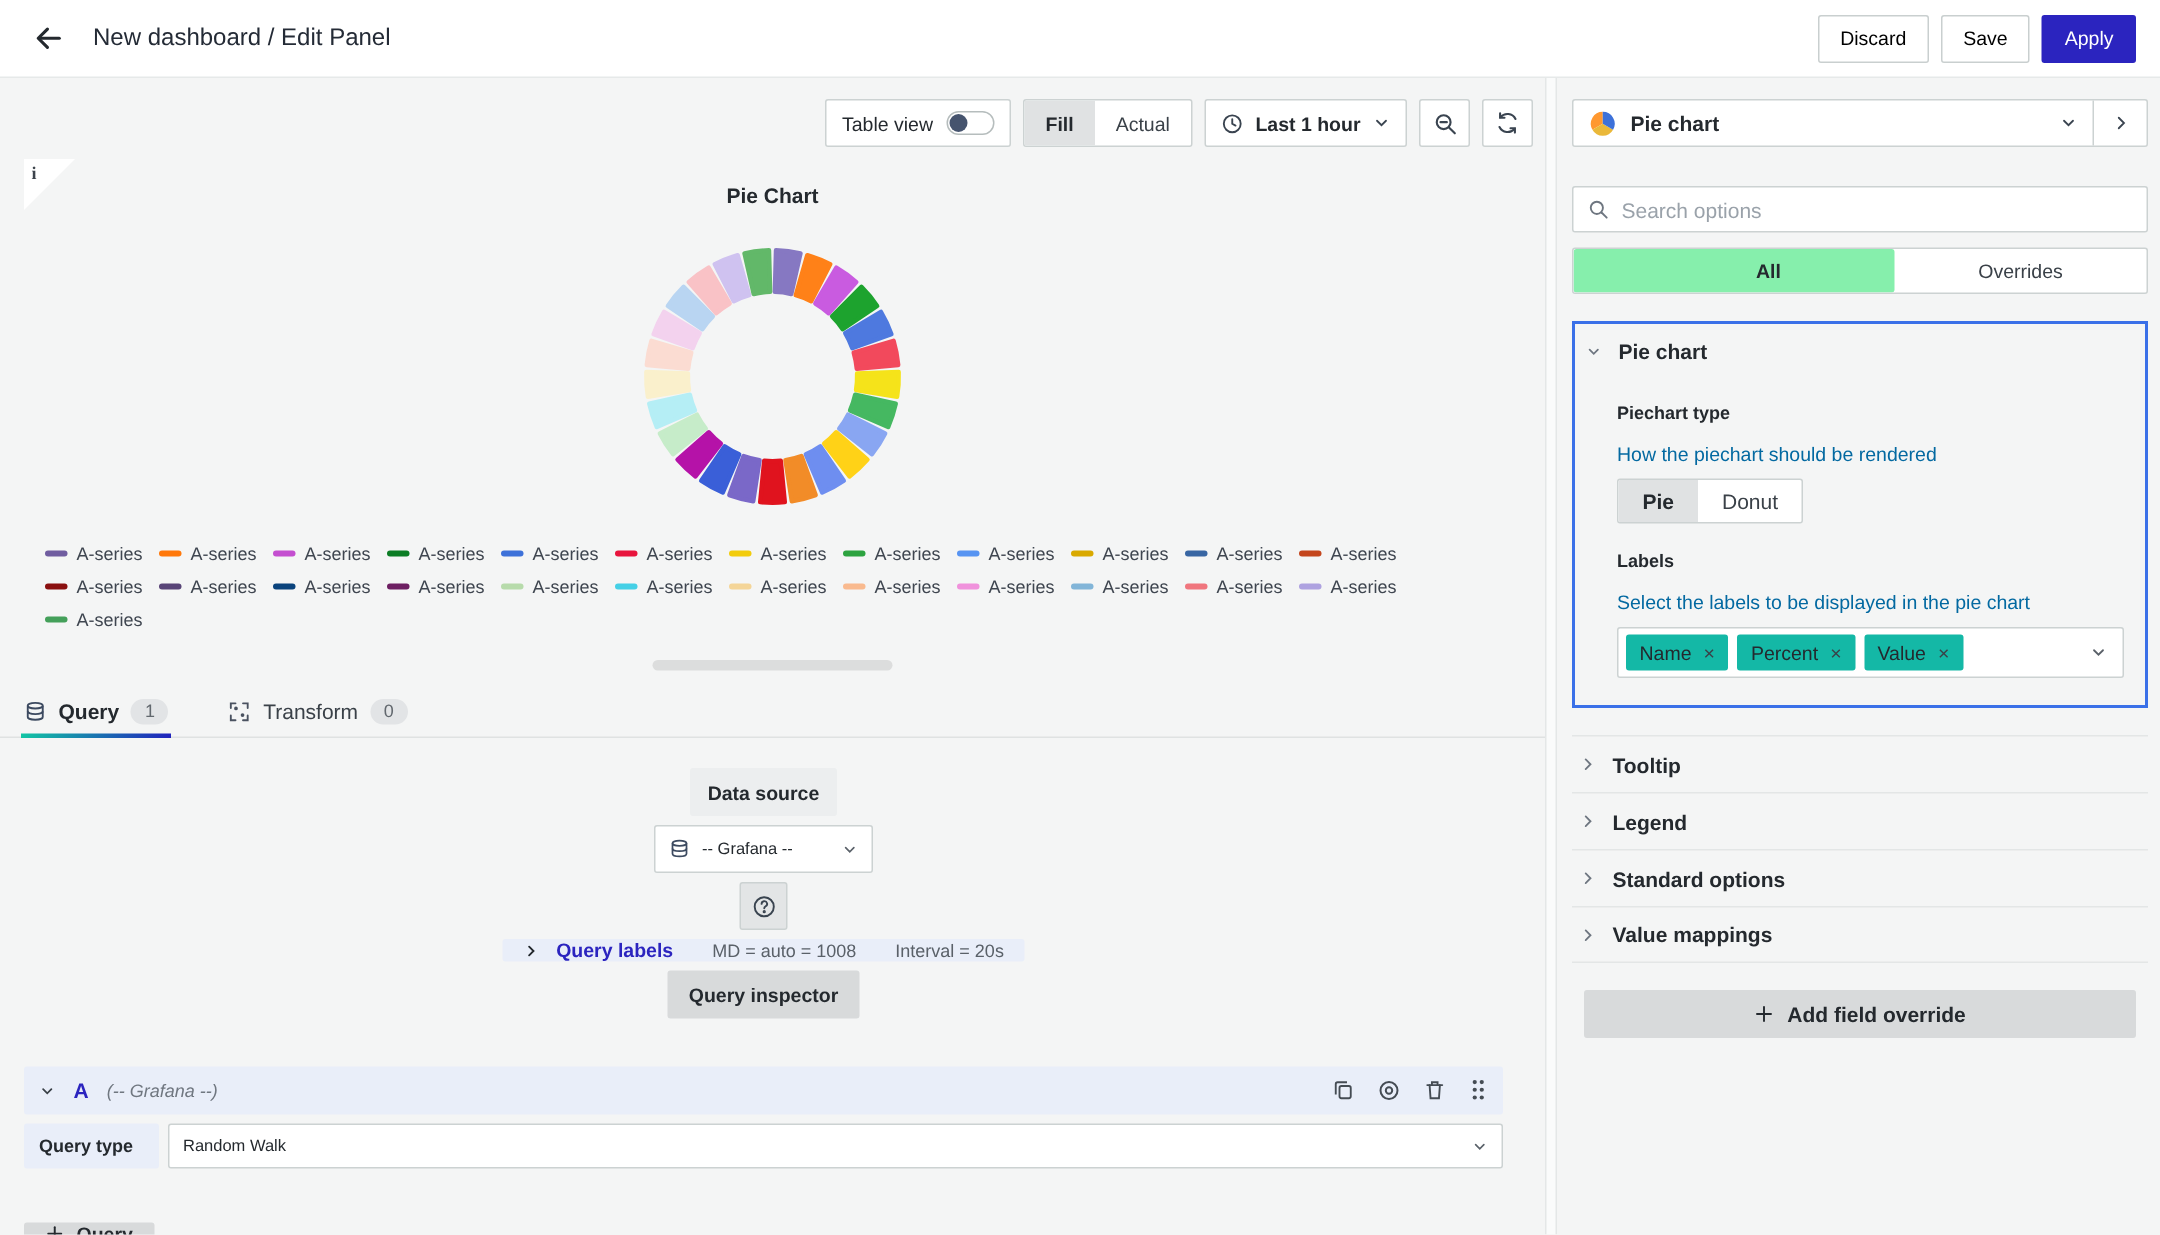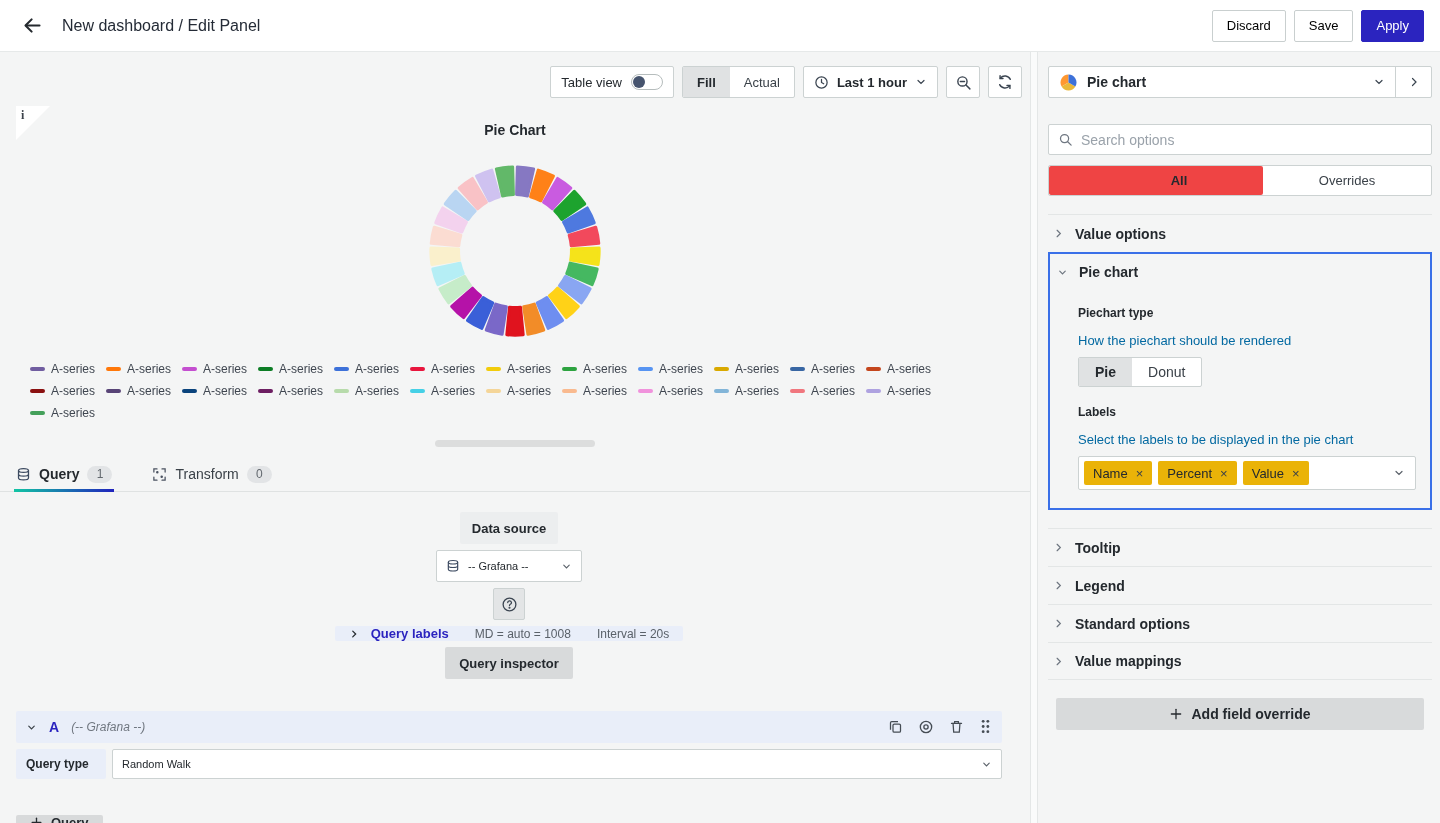--- a/index.html
+++ b/index.html
@@ -96,39 +96,39 @@
   .pane-collapse { width:36px; border-left:1px solid #ccd2d2; display:flex; align-items:center;
     justify-content:center; cursor:pointer; color:#3a4450; }
   .search-box { margin-top:26px; height:31px; background:#fff; border:1px solid #ccd2d2; border-radius:2px;
     display:flex; align-items:center; gap:8px; padding:0 9px; }
   .search-box input { border:none; outline:none; flex:1; font-size:14px; font-family:inherit; color:#24292e; }
   .search-box input::placeholder { color:#9aa2aa; }
   .ov-tabs { margin-top:10px; height:31px; background:#fff; border:1px solid #ccd2d2; border-radius:2px;
     display:flex; overflow:hidden; }
   .ov-tab { flex:1; display:flex; align-items:center; justify-content:center; font-size:13px;
     cursor:pointer; color:#3a4148; }
-  .ov-tab.sel { background:#ef4444; font-weight:700; color:#24292e; border-radius:2px;padding-left:46px; }
+  .ov-tab.sel { background:#86efac; font-weight:700; color:#24292e; border-radius:2px;padding-left:46px; }
   .sections { margin-top:18px; }
   .sect-row { height:38px; display:flex; align-items:center; gap:11px; border-top:1px solid #e3e6e6;
     cursor:pointer; padding-left:5px; }
   .sect-row .chev { color:#6e7680; }
   .sect-label { font-size:14px; font-weight:700; color:#24292e; }
   .sections-bottom .sect-row:last-child { border-bottom:1px solid #e3e6e6; }
   .pie-section { border:2px solid #3a70e8; margin-top:0; }
   .pie-head { height:36px; display:flex; align-items:center; gap:11px; padding-left:7px; cursor:pointer; }
   .pie-body { padding:4px 14px 18px 28px; }
   .fld-label { font-size:12px; font-weight:700; color:#24292e; margin-top:12px; }
   .fld-desc { font-size:13px; color:#0369a1; margin-top:13px; }
   .radio-group { display:inline-flex; margin-top:9px; height:30px; background:#fff;
     border:1px solid #ccd2d2; border-radius:2px; overflow:hidden; }
   .radio-opt { padding:0 16px; display:flex; align-items:center; font-size:14px; cursor:pointer; color:#3a4148; }
   .radio-opt.sel { background:#e0e2e3; font-weight:700; color:#24292e; }
   .labels-select { margin-top:9px; height:34px; background:#fff; border:1px solid #ccd2d2; border-radius:2px;
     display:flex; align-items:center; gap:6px; padding:0 10px 0 5px; cursor:pointer; }
-  .chip { height:24px; background:#eab308; border-radius:2px; padding:0 9px; display:flex;
+  .chip { height:24px; background:#14b8a6; border-radius:2px; padding:0 9px; display:flex;
     align-items:center; gap:8px; font-size:13px; color:#24292e; }
   .chip .x { cursor:pointer; font-size:13px; color:#3a4148; }
   .sections-bottom { margin-top:18px; }
   .add-override { margin:18px 8px 0; height:32px; background:#d8dadb; border-radius:2px; border:none;
     width:calc(100% - 16px); display:flex; align-items:center; justify-content:center; gap:8px;
     font-size:14px; font-weight:600; color:#24292e; cursor:pointer; font-family:inherit; }
 </style>
 </head>
 <body>
 
@@ -478,26 +478,20 @@
         </svg>
       <input type="text" placeholder="Search options" style="">
     </div>
 
     <div class="ov-tabs">
       <div class="ov-tab sel">All</div>
       <div class="ov-tab">Overrides</div>
     </div>
 
     <div class="sections" id="sections-top">
-        <div class="sect-row">
-          <svg class="chev" width="11" height="11" viewBox="0 0 24 24" fill="none" stroke="#6e7680" stroke-width="2.6" stroke-linecap="round">
-            <polyline points="9 5 16 12 9 19"></polyline>
-          </svg>
-          <span class="sect-label">Value options</span>
-        </div>
       </div>
 
     <div class="pie-section">
       <div class="pie-head">
         <svg class="chev" width="11" height="11" viewBox="0 0 24 24" fill="none" stroke="#6e7680" stroke-width="2.6" stroke-linecap="round">
             <polyline points="6 9 12 15 18 9"></polyline>
           </svg>
         <span class="sect-label">Pie chart</span>
       </div>
       <div class="pie-body">

